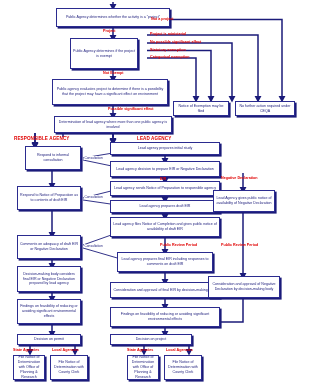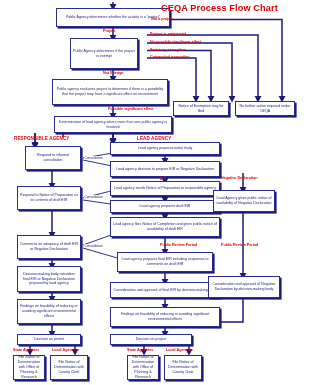--- a/index.html
+++ b/index.html
@@ -146,21 +146,20 @@
 
       <path d="M83,158 L131,150"></path>
       <path d="M83,160 L131,170"></path>
       <path d="M83,198 L131,186"></path>
       <path d="M83,200 L131,207"></path>
       <path d="M83,245 L131,228"></path>
       <path d="M83,248 L131,262"></path>
     </g>
   </svg>
 
-  <div id="title" style="left:161px;top:3px;">CEQA Process Flow Chart</div>
 
   <div class="box" style="left:56px;top:8px;width:114px;height:19px;">
       <span>Public Agency determines whether the activity is a "project"</span>
     </div>
 
   <div class="box" style="left:70px;top:38px;width:68px;height:31px;">
       <span>Public Agency determines if the project is exempt</span>
     </div>
 
   <div class="box" style="left:52px;top:79px;width:116px;height:26px;">

